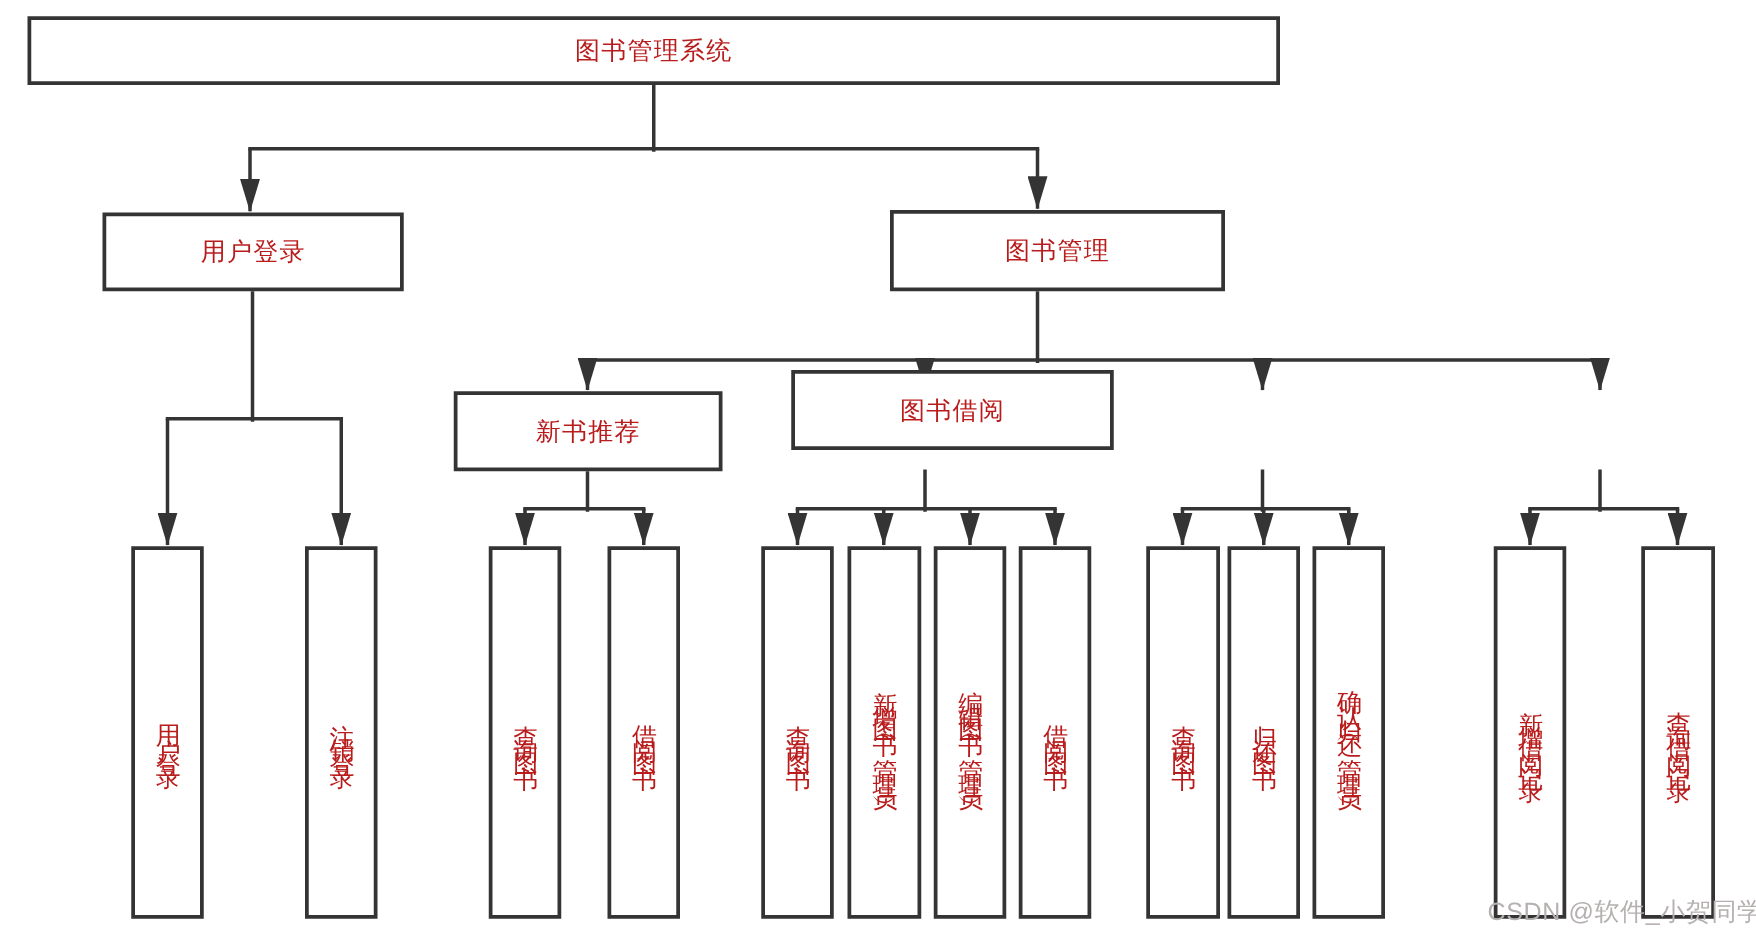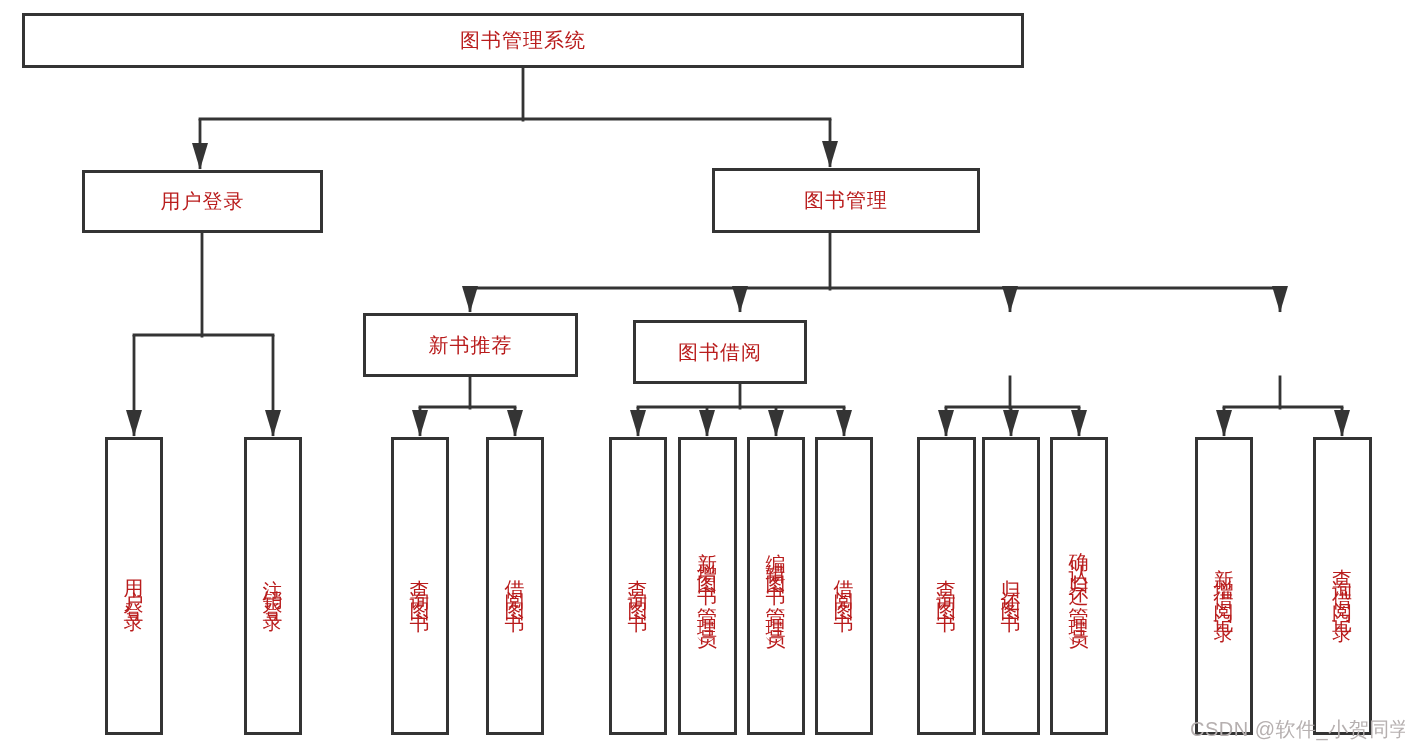--- a/index.html
+++ b/index.html
@@ -109,21 +109,21 @@
   <div class="node" style="left:82px;top:170px;width:241px;height:63px">
     <span class="hlabel">用户登录</span>
   </div>
   <div class="node" style="left:712px;top:168px;width:268px;height:65px">
     <span class="hlabel">图书管理</span>
   </div>
 
   <div class="node" style="left:363px;top:313px;width:215px;height:64px">
     <span class="hlabel">新书推荐</span>
   </div>
-  <div class="node" style="left:633px;top:320px;width:174px;height:64px">
+  <div class="node" style="left:633px;top:296px;width:258px;height:64px">
     <span class="hlabel">图书借阅</span>
   </div>
 
   <div class="node leaf" style="left:105px">
     <span class="vtext">用户登录</span>
   </div>
   <div class="node leaf" style="left:244px">
     <span class="vtext">注销登录</span>
   </div>
 

